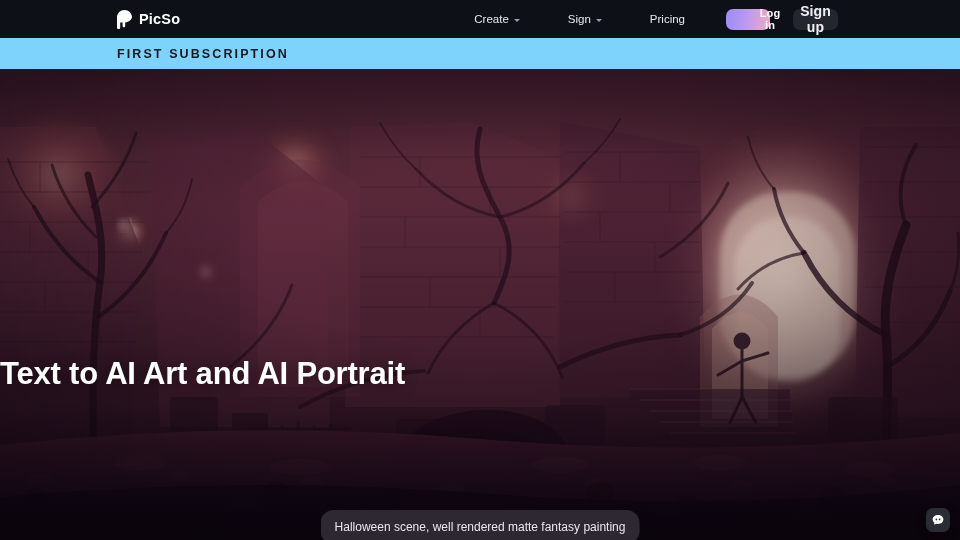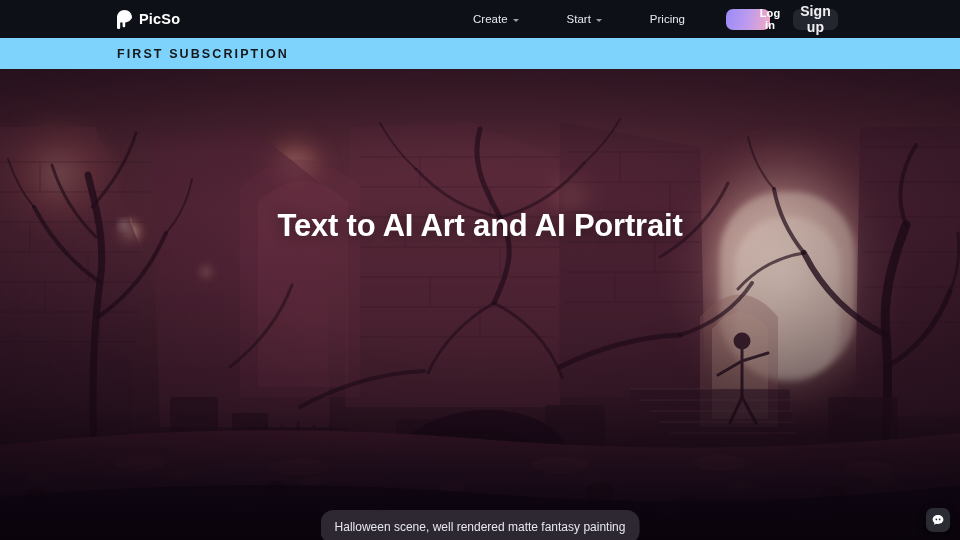--- a/index.html
+++ b/index.html
@@ -107,21 +107,21 @@
   .hero-art { position:absolute; inset:0; }
   .hero-overlay-vig {
     position:absolute; inset:0;
     background:
       radial-gradient(ellipse 80% 60% at 50% 40%, rgba(0,0,0,0) 30%, rgba(10,4,12,0.55) 100%),
       linear-gradient(to bottom, rgba(20,6,18,0.30) 0%, rgba(20,6,18,0) 18%, rgba(12,4,14,0.25) 72%, rgba(8,3,12,0.88) 100%);
     pointer-events:none;
   }
   .hero-content {
     position:absolute; top:0; left:0; width:960px; height:473px;
-    display:flex; flex-direction:column; align-items:center;
+    display:flex; flex-direction:row; align-items:center;
     z-index:5;
   }
   .hero-title {
     margin-top:141px;
     color:#ffffff; font-size:31px; font-weight:bold;
     letter-spacing:-0.2px; text-shadow:0 2px 14px rgba(0,0,0,.45);
     white-space:nowrap;
   }
   .btn-start {
     margin-top:19px;
@@ -166,21 +166,21 @@
       </svg>
       <span class="brand-text">PicSo</span>
     </div>
 
     <div class="nav-right">
       <div class="nav-link">
         <span>Create</span>
         <i class="caret"></i>
       </div>
       <div class="nav-link">
-        <span>Start</span>
+        <span>Sign</span>
         <i class="caret"></i>
       </div>
       <div class="nav-link pricing">
         <span>Pricing</span>
       </div>
       <button class="btn-login">Log in</button>
       <button class="btn-signup">Sign up</button>
     </div>
   </div>
 

